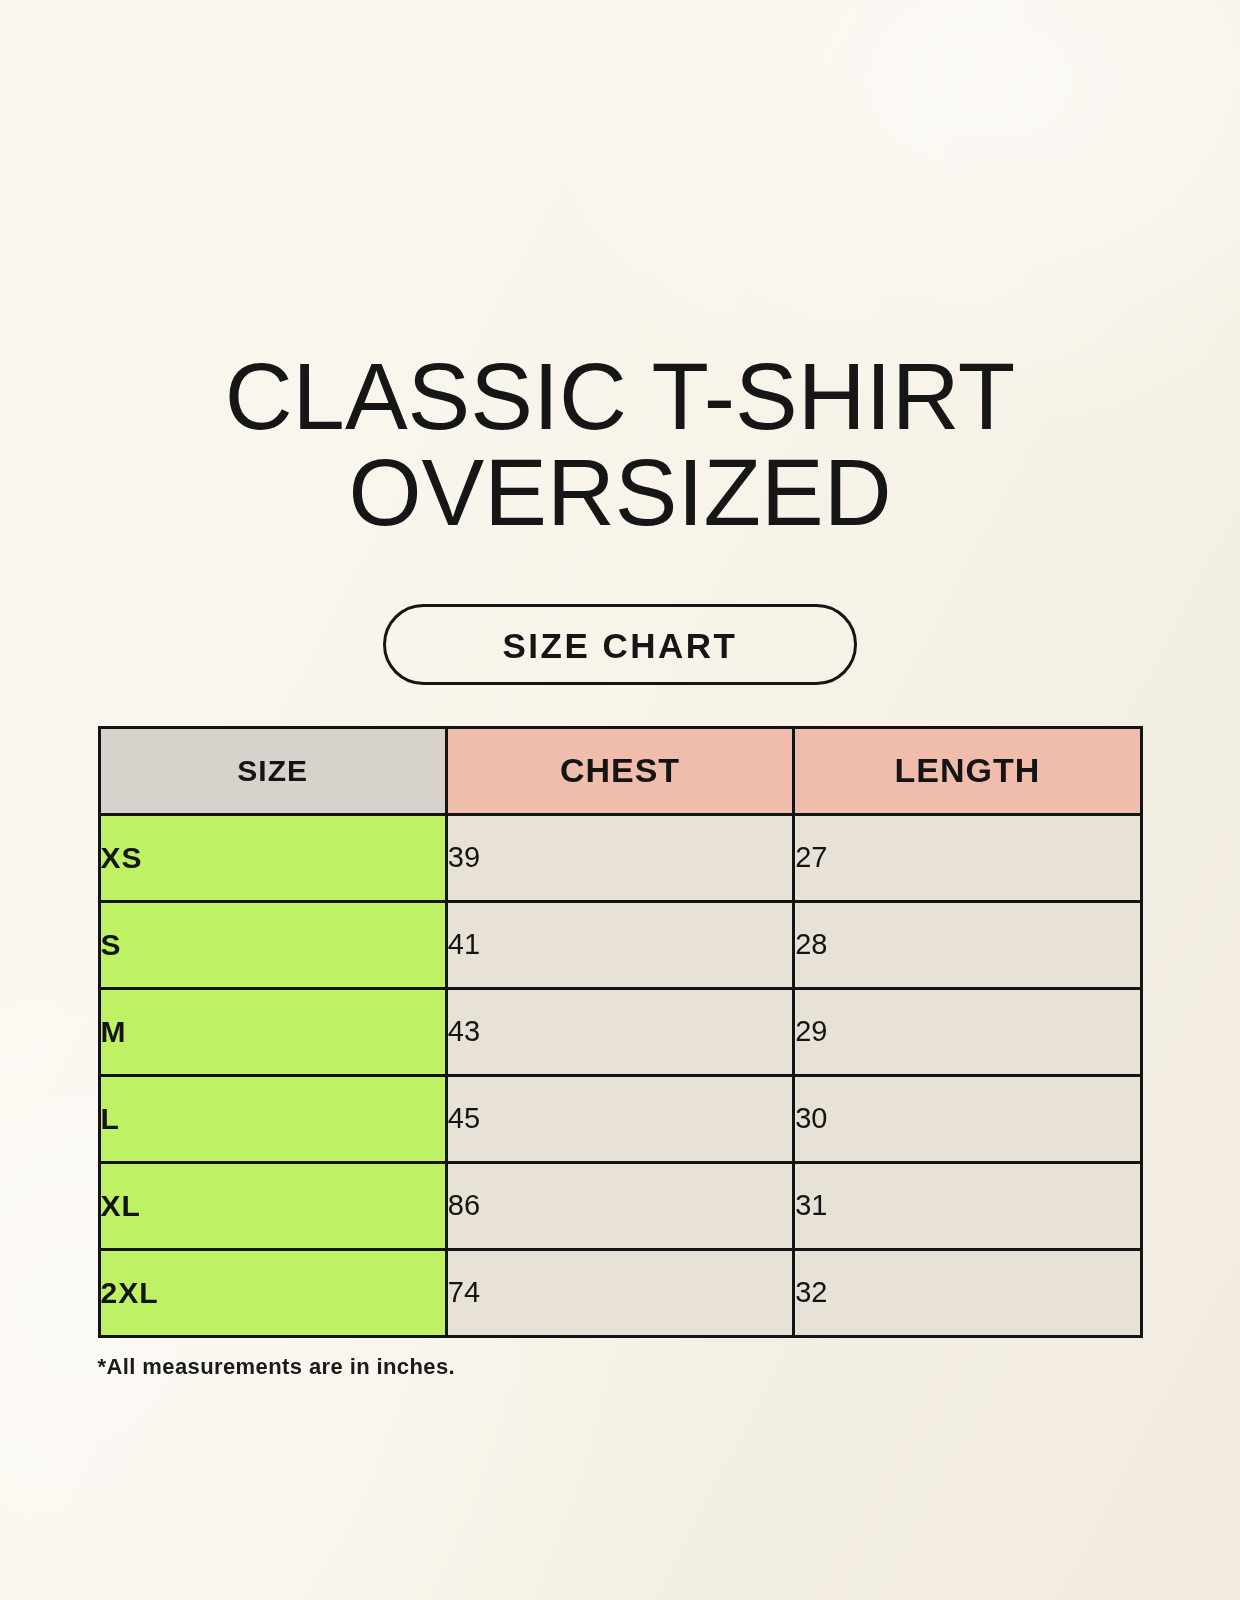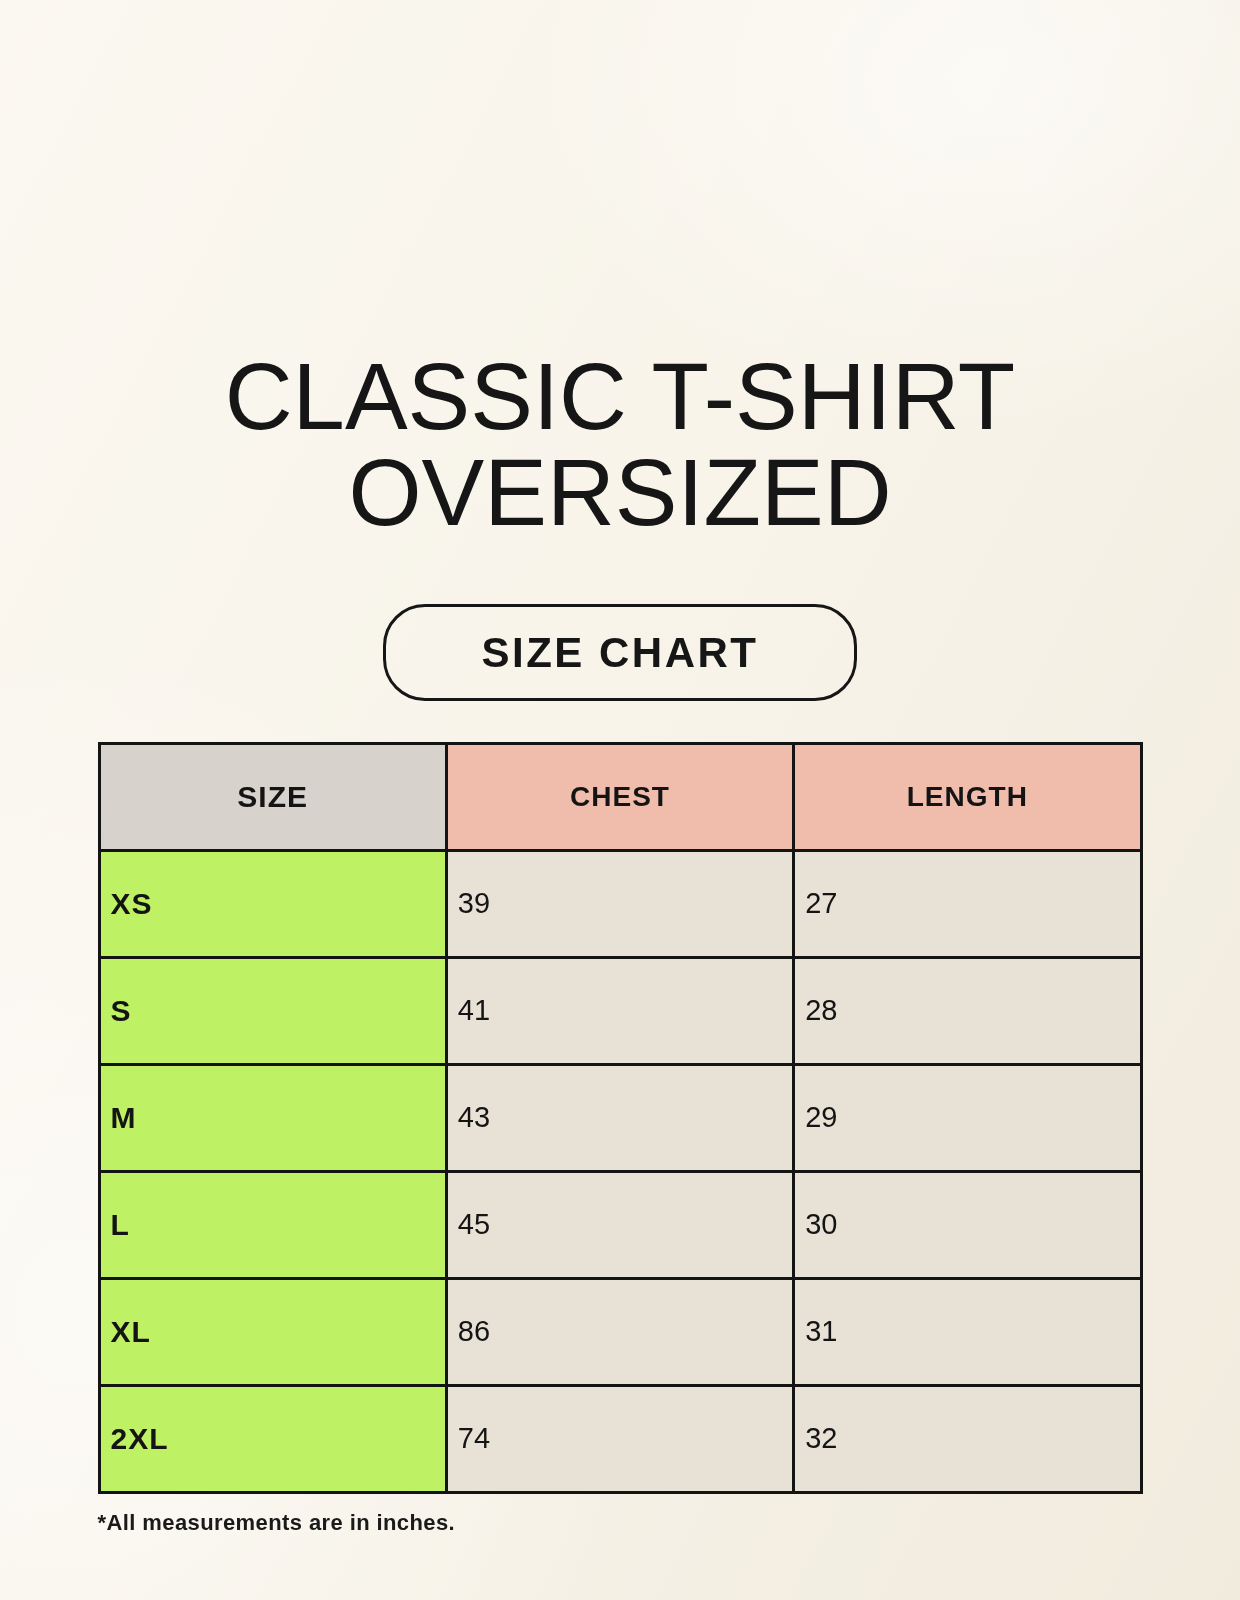--- a/index.html
+++ b/index.html
@@ -28,55 +28,55 @@
     letter-spacing: 0px;
     color: #161616;
   }
   .title .line { display: block; white-space: nowrap; }
 
   .btn-wrap { text-align: center; margin-top: 58px; }
   .size-chart-btn {
     display: inline-block;
     box-sizing: border-box;
     width: 474px;
-    height: 97px;
+    height: 81px;
     line-height: 75px;
     border: 3px solid #161616;
     border-radius: 42px;
     background: transparent;
     font-family: "Liberation Sans", sans-serif;
-    font-size: 42px;
+    font-size: 35px;
     font-weight: 700;
     letter-spacing: 2.5px;
     color: #161616;
     text-align: center;
     cursor: pointer;
   }
 
   .table-wrap { width: 1045px; margin: 41px auto 0 auto; }
   table.size-chart {
     width: 100%;
     border-collapse: collapse;
     table-layout: fixed;
   }
   table.size-chart th, table.size-chart td {
     border: 3px solid #141414;
     height: 84px;
     vertical-align: middle;
-    padding: 10px;
+    padding: 0;
   }
   th.size-head {
     background: #d8d2cd;
     font-size: 30px;
     font-weight: 700;
     letter-spacing: 1px;
   }
   th.measure-head {
     background: #f0bdac;
-    font-size: 28px;
+    font-size: 34px;
     font-weight: 700;
     letter-spacing: 1px;
     margin-left: 20px;
   }
   td.size-cell {
     background: #bef264;
     font-size: 30px;
     font-weight: 700;
     letter-spacing: 1px;
   }

